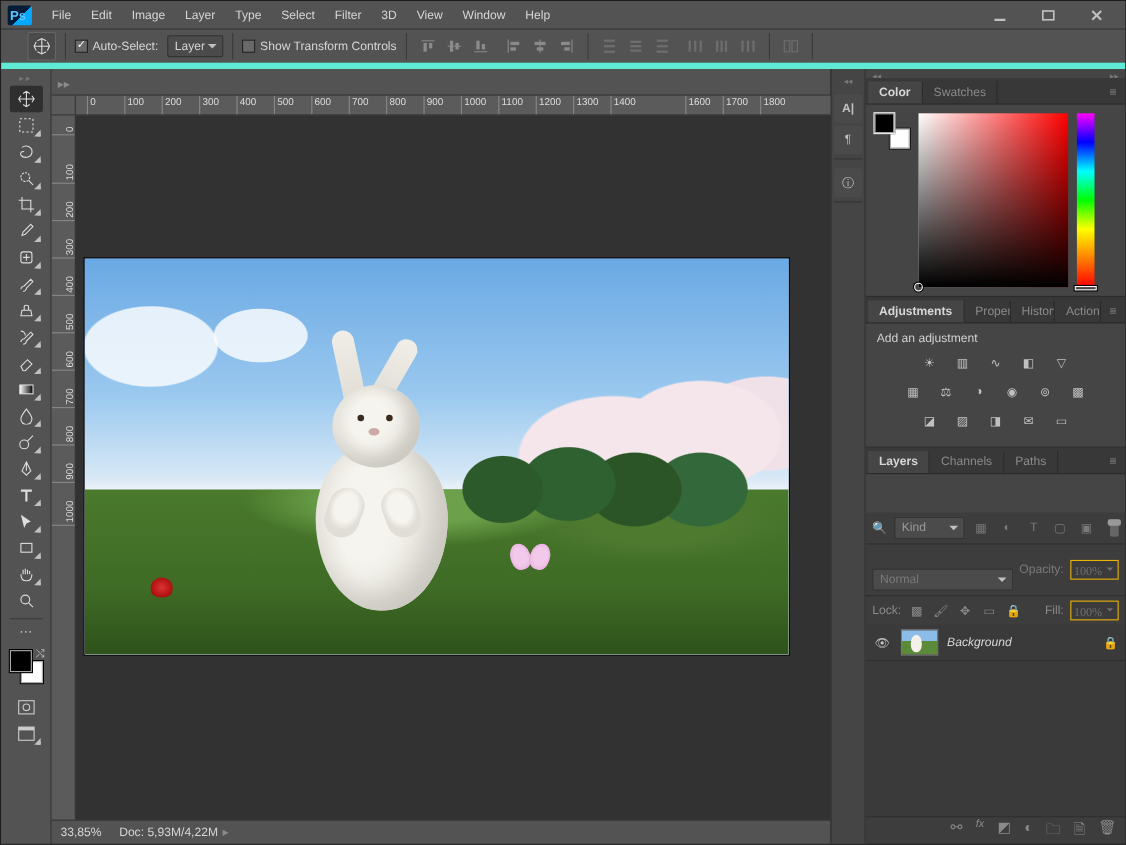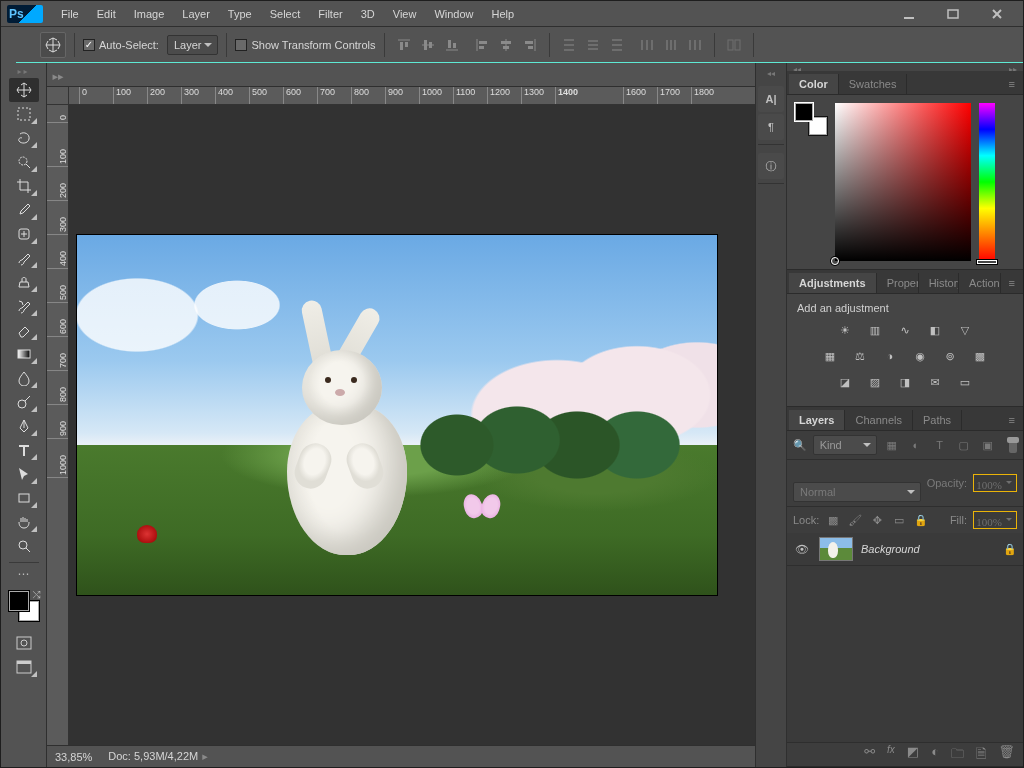--- a/index.html
+++ b/index.html
@@ -31,21 +31,21 @@
   
   .titlebar {
     display: flex;
     align-items: center;
     height: 26px;
     background: var(--bg-0);
     border-bottom: 1px solid #2f2f2f;
     padding: 0 6px;
   }
   .logo {
-    width: 36px; height: 18px;
+    width: 22px; height: 18px;
     background: linear-gradient(135deg, #001c36 0%, #001c36 55%, #00a9ff 55%, #00a9ff 100%);
     color: #5ec4ff;
     font-weight: bold;
     font-size: 12px;
     display: flex; align-items: center; justify-content: flex-start;
     padding-left: 2px;
     border-radius: 2px;
     margin-right: 10px;
   }
   .menu { display: flex; gap: 2px; }
@@ -53,24 +53,23 @@
   .winbtns { margin-left: auto; display: flex; gap: 16px; padding-right: 6px; }
   .winbtn { width: 28px; height: 18px; display: flex; align-items: center; justify-content: center; color: var(--fg-1); }
   svg { display: block; }
 
   
   .optionsbar {
     display: flex;
     align-items: center;
     height: 36px;
     background: var(--bg-0);
-    border-bottom: 1px solid #5eead4;
+    border-bottom: 6px solid #5eead4;
     padding: 0 24px;
     gap: 8px;
-    margin-left: 15px;
   }
   .opt-tool-icon {
     width: 26px; height: 26px;
     display: flex; align-items: center; justify-content: center;
     border: 1px solid #666; border-radius: 2px;
     background: #4b4b4b;
   }
   .sep { width: 1px; height: 24px; background: #3a3a3a; }
   .chk {
     width: 12px; height: 12px; border: 1px solid #222; background: #696969; display: inline-flex; align-items: center; justify-content: center; margin-right: 4px;
@@ -368,21 +367,21 @@
   .layer-thumb { width: 34px; height: 24px; border: 1px solid #777;
      background: linear-gradient(#8cbde8 0 45%, #5c8a3a 45% 100%); position: relative;}
   .layer-thumb::after { content: ""; position: absolute; left: 8px; top: 4px; width: 10px; height: 16px; background: #f3f1ea; border-radius: 50% 50% 45% 45%;}
   .layer-name { font-style: italic; color: var(--fg-0); }
   .layer-lockic { margin-left: auto; color: var(--fg-2); }
   .layers-footer {
     height: 24px; display: flex; align-items: center; justify-content: flex-end; gap: 10px;
     background: #3d3d3d; border-top: 1px solid #2e2e2e; padding: 0 8px; color: var(--fg-2);
   }
   .layers-footer .sp { flex: 1; }
-  .panel.flex1 { flex: 1; min-height: 0;}
+  .panel.flex1 { flex: 1; min-height: 0; gap: 35px;}
   .panels .grip-top { height: 8px; display: flex; justify-content: space-between; padding: 2px 6px; color: #777; font-size: 8px;}
   .opt-icon-strip { display:flex; gap:6px; }
   .small-ro { width: 44px; height: 18px; border: 1px solid #eab308; background: #3b3b3b; color: #6f6f6f; display: inline-flex; align-items: flex-end; justify-content: flex-end; padding: 0 14px 0 4px; position: relative; font-family: Liberation Serif, serif;}
   .small-ro::after { content: ""; position: absolute; right: 4px; top: 50%; margin-top: -2px; border: 3px solid transparent; border-top-color: #6f6f6f;}
 </style>
 </head>
 <body>
 
 <div class="titlebar">
   <div class="logo">
@@ -699,21 +698,21 @@
           <div class="tick" style="left: 146px;">400</div>
           <div class="tick" style="left: 180px;">500</div>
           <div class="tick" style="left: 214px;">600</div>
           <div class="tick" style="left: 248px;">700</div>
           <div class="tick" style="left: 282px;">800</div>
           <div class="tick" style="left: 316px;">900</div>
           <div class="tick" style="left: 350px;">1000</div>
           <div class="tick" style="left: 384px;">1100</div>
           <div class="tick" style="left: 418px;">1200</div>
           <div class="tick" style="left: 452px;">1300</div>
-          <div class="tick" style="left: 486px; font-weight: bold;">1400</div>
+          <div class="tick" style="left: 486px;">1400</div>
           <div class="tick" style="left: 540px; margin-top: 20px;">1500</div>
           <div class="tick" style="left: 554px;">1600</div>
           <div class="tick" style="left: 588px;">1700</div>
           <div class="tick" style="left: 622px;">1800</div>
           <div class="tick" style="left: 696px;">1900</div>
         </div>
       <div class="ruler-v" id="rulerV">
           <div class="tick" style="top: 10px;">0</div>
           <div class="tick" style="top: 44px;">100</div>
           <div class="tick" style="top: 78px;">200</div>

